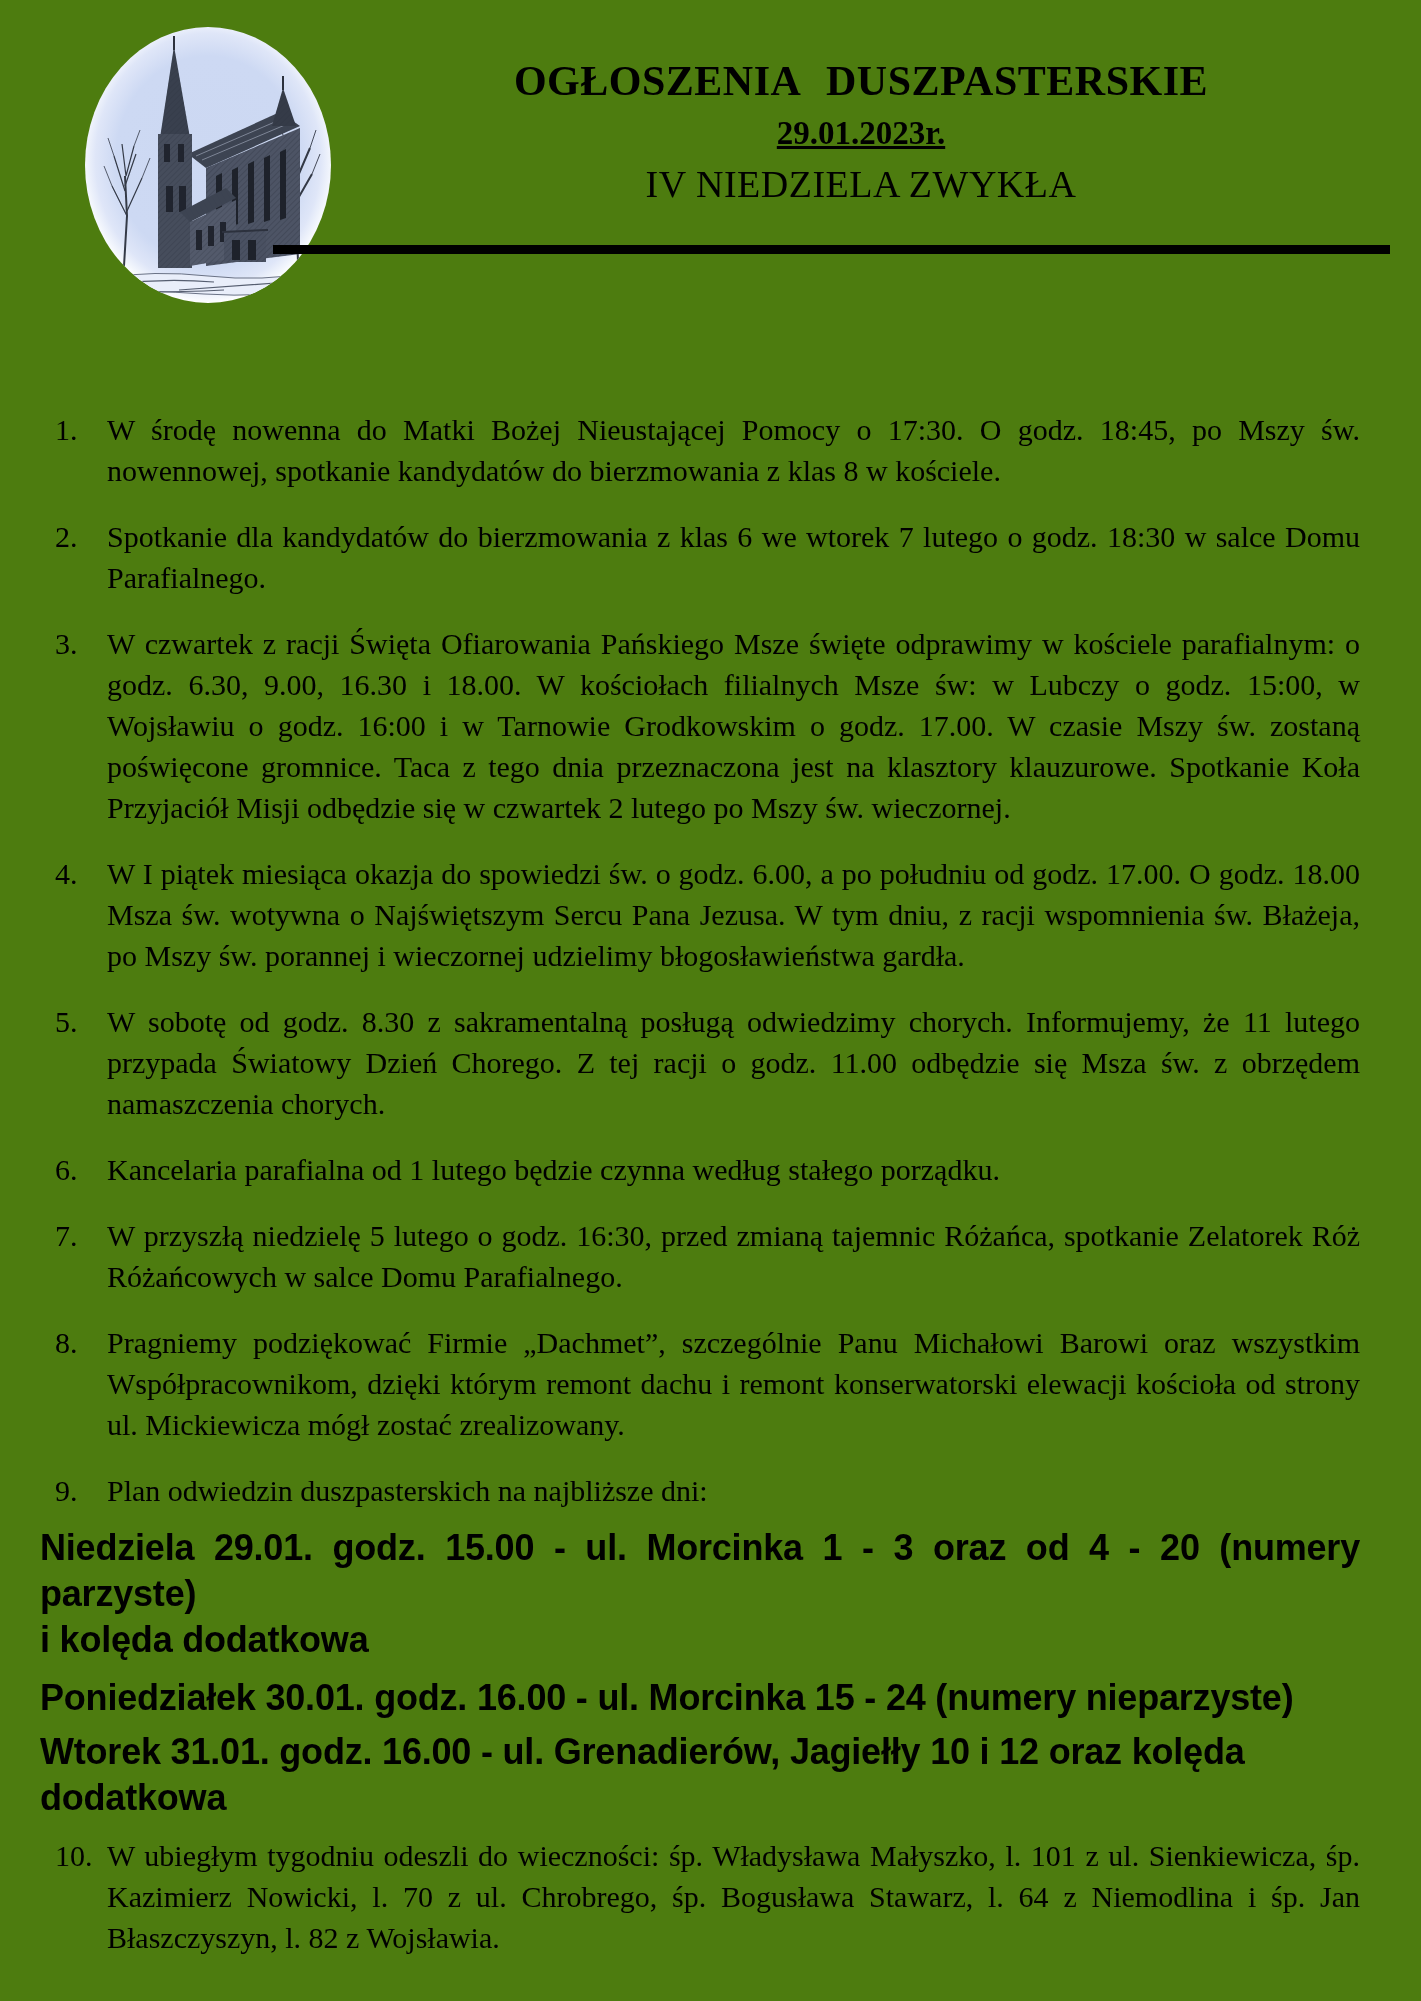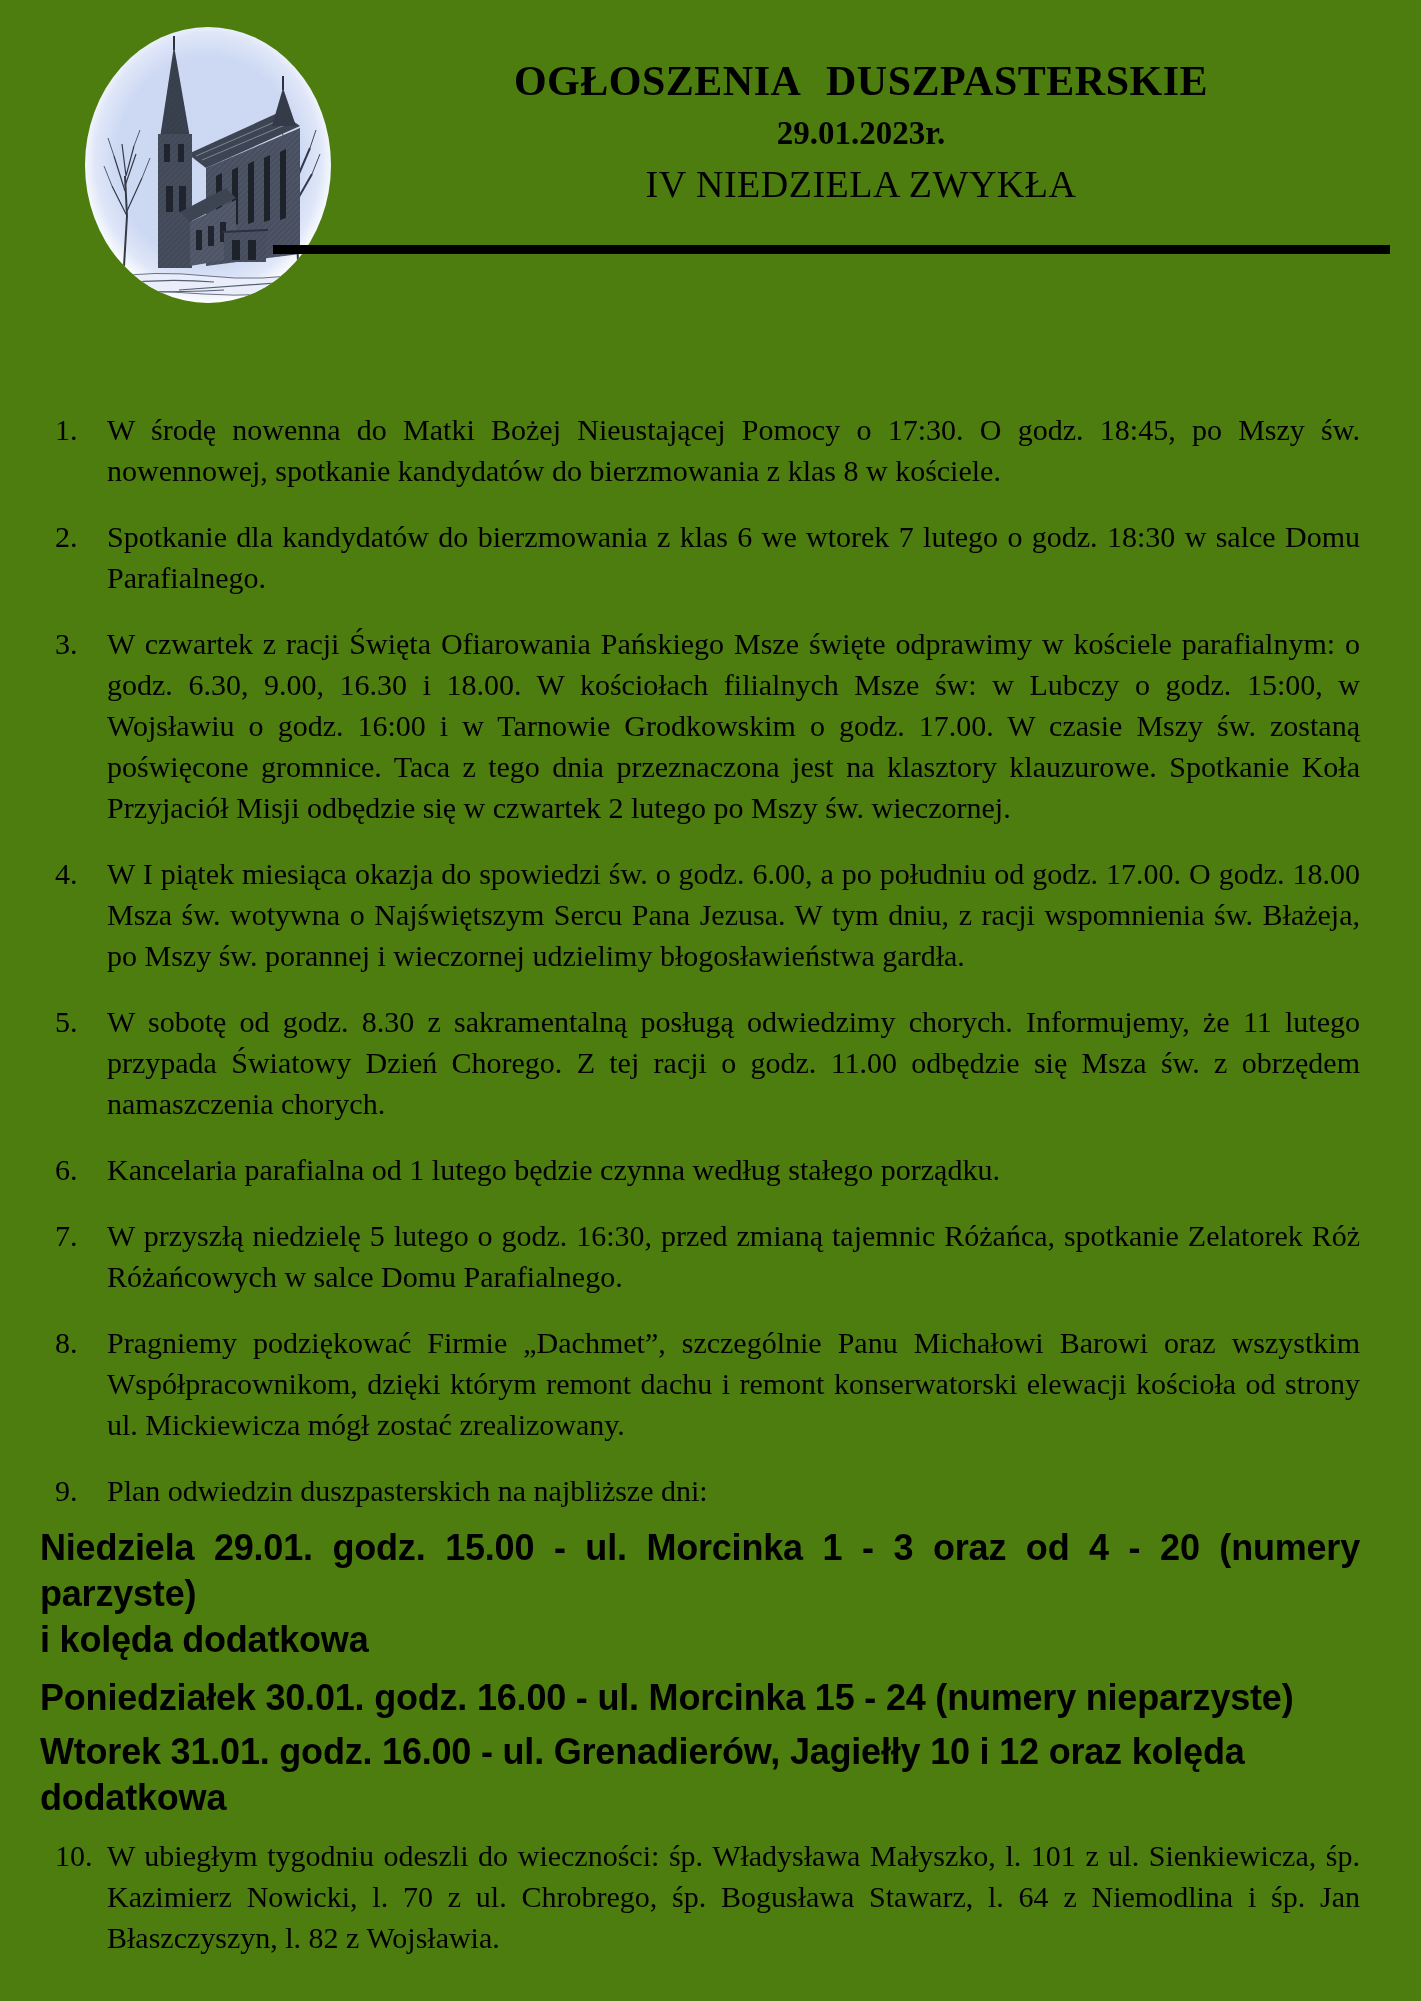--- a/index.html
+++ b/index.html
@@ -30,20 +30,21 @@
     font-size: 42px;
     line-height: 46px;
     word-spacing: 16px;
     letter-spacing: 0.5px;
   }
   .date {
     font-weight: bold;
     font-size: 33px;
     line-height: 36px;
     margin-top: 11px;
+    text-decoration: underline;
   }
   .subtitle {
     font-weight: normal;
     font-size: 38px;
     line-height: 41px;
     margin-top: 13px;
     letter-spacing: 0.5px;
   }
   .rule {
     position: absolute;

